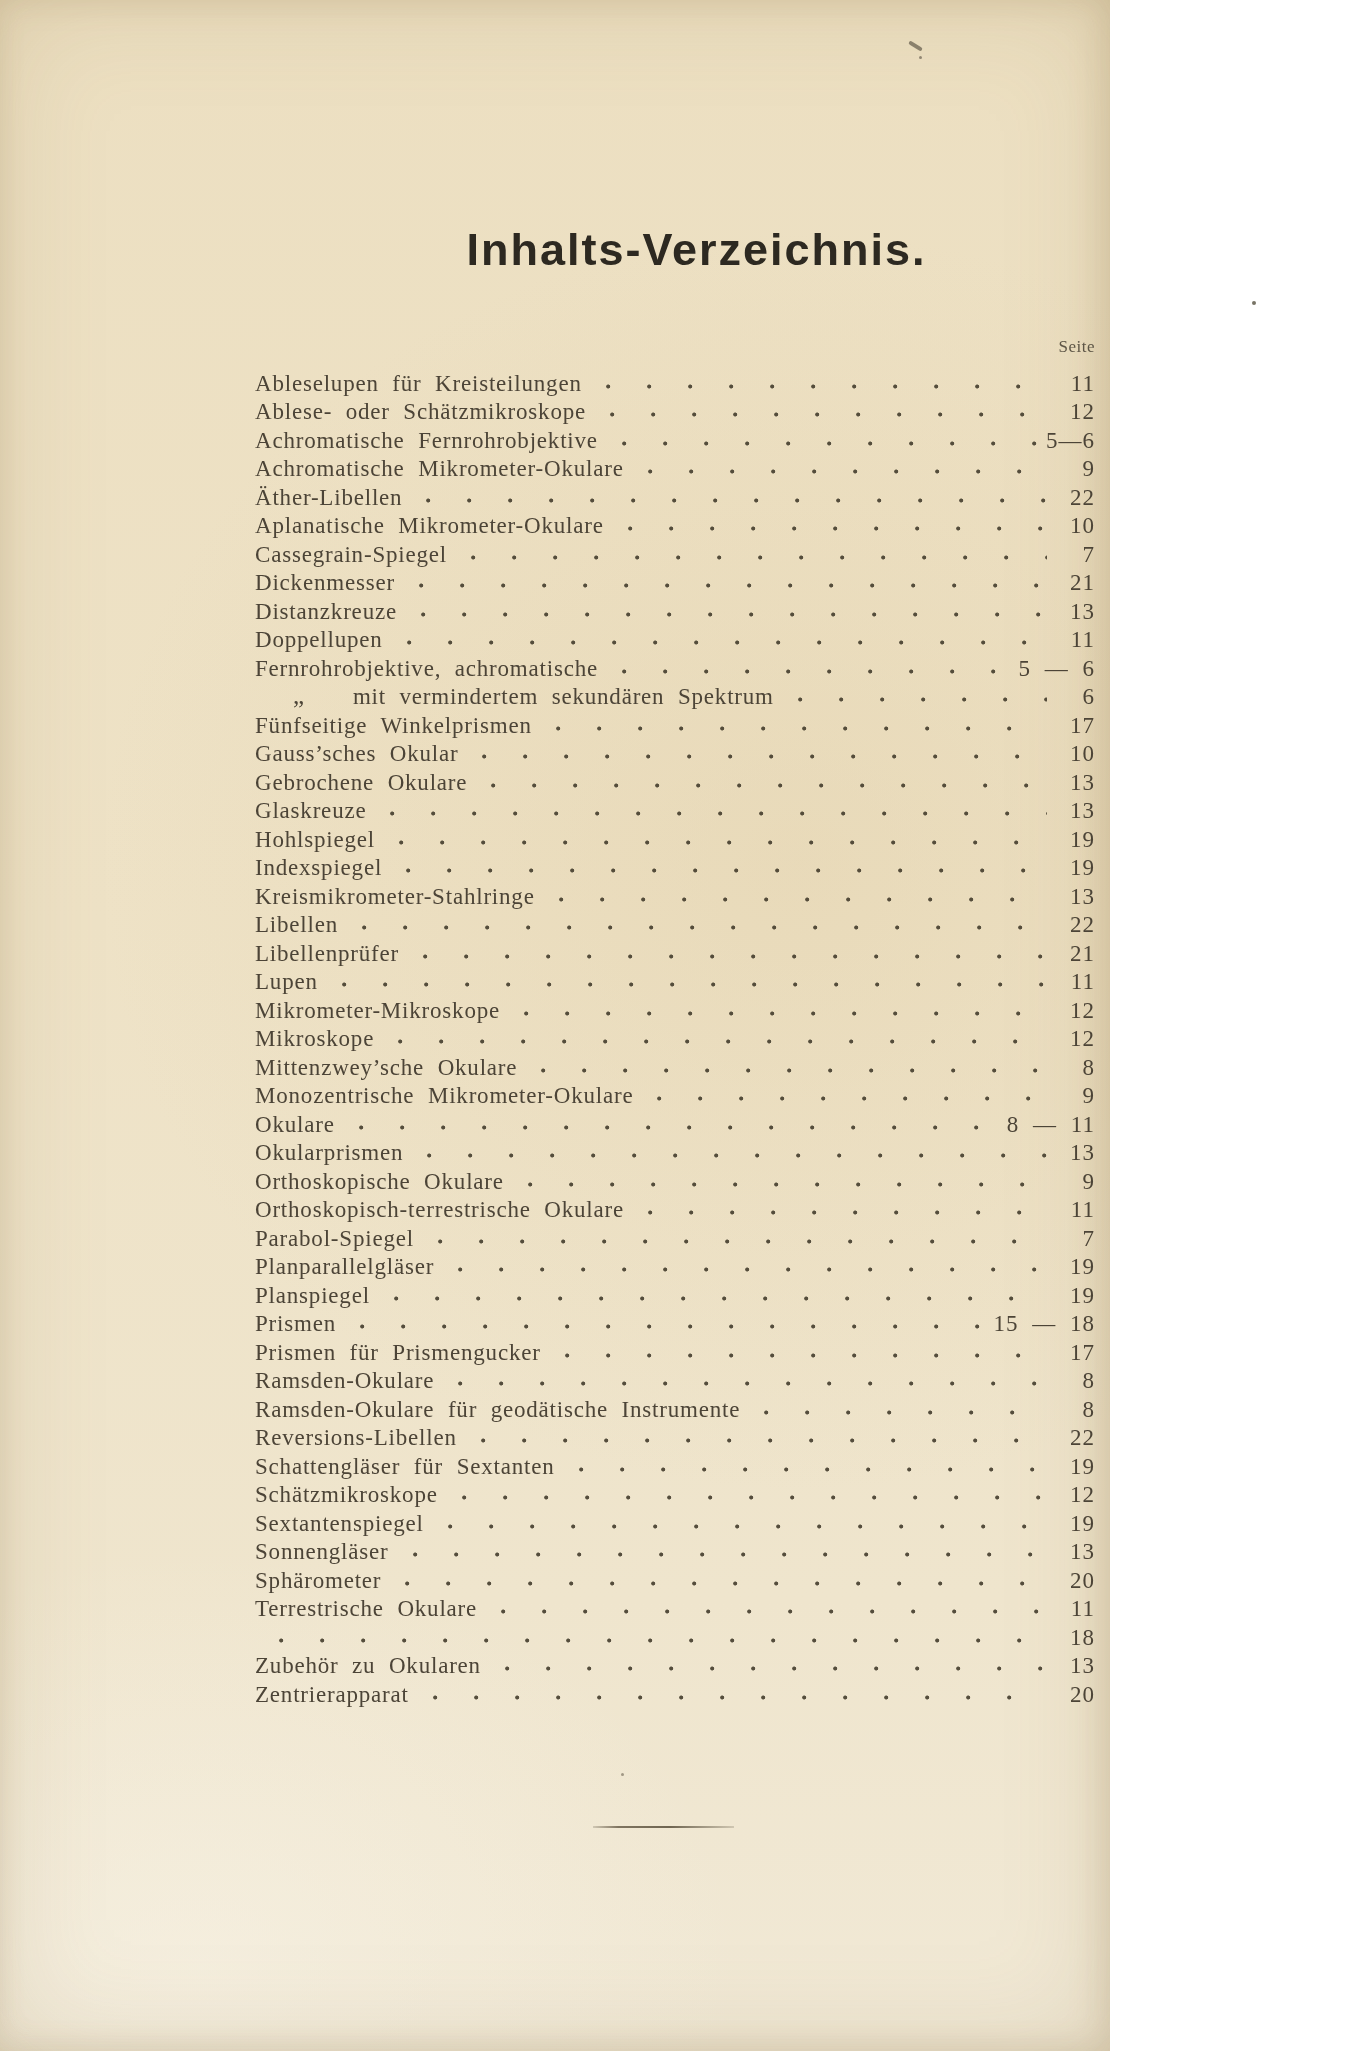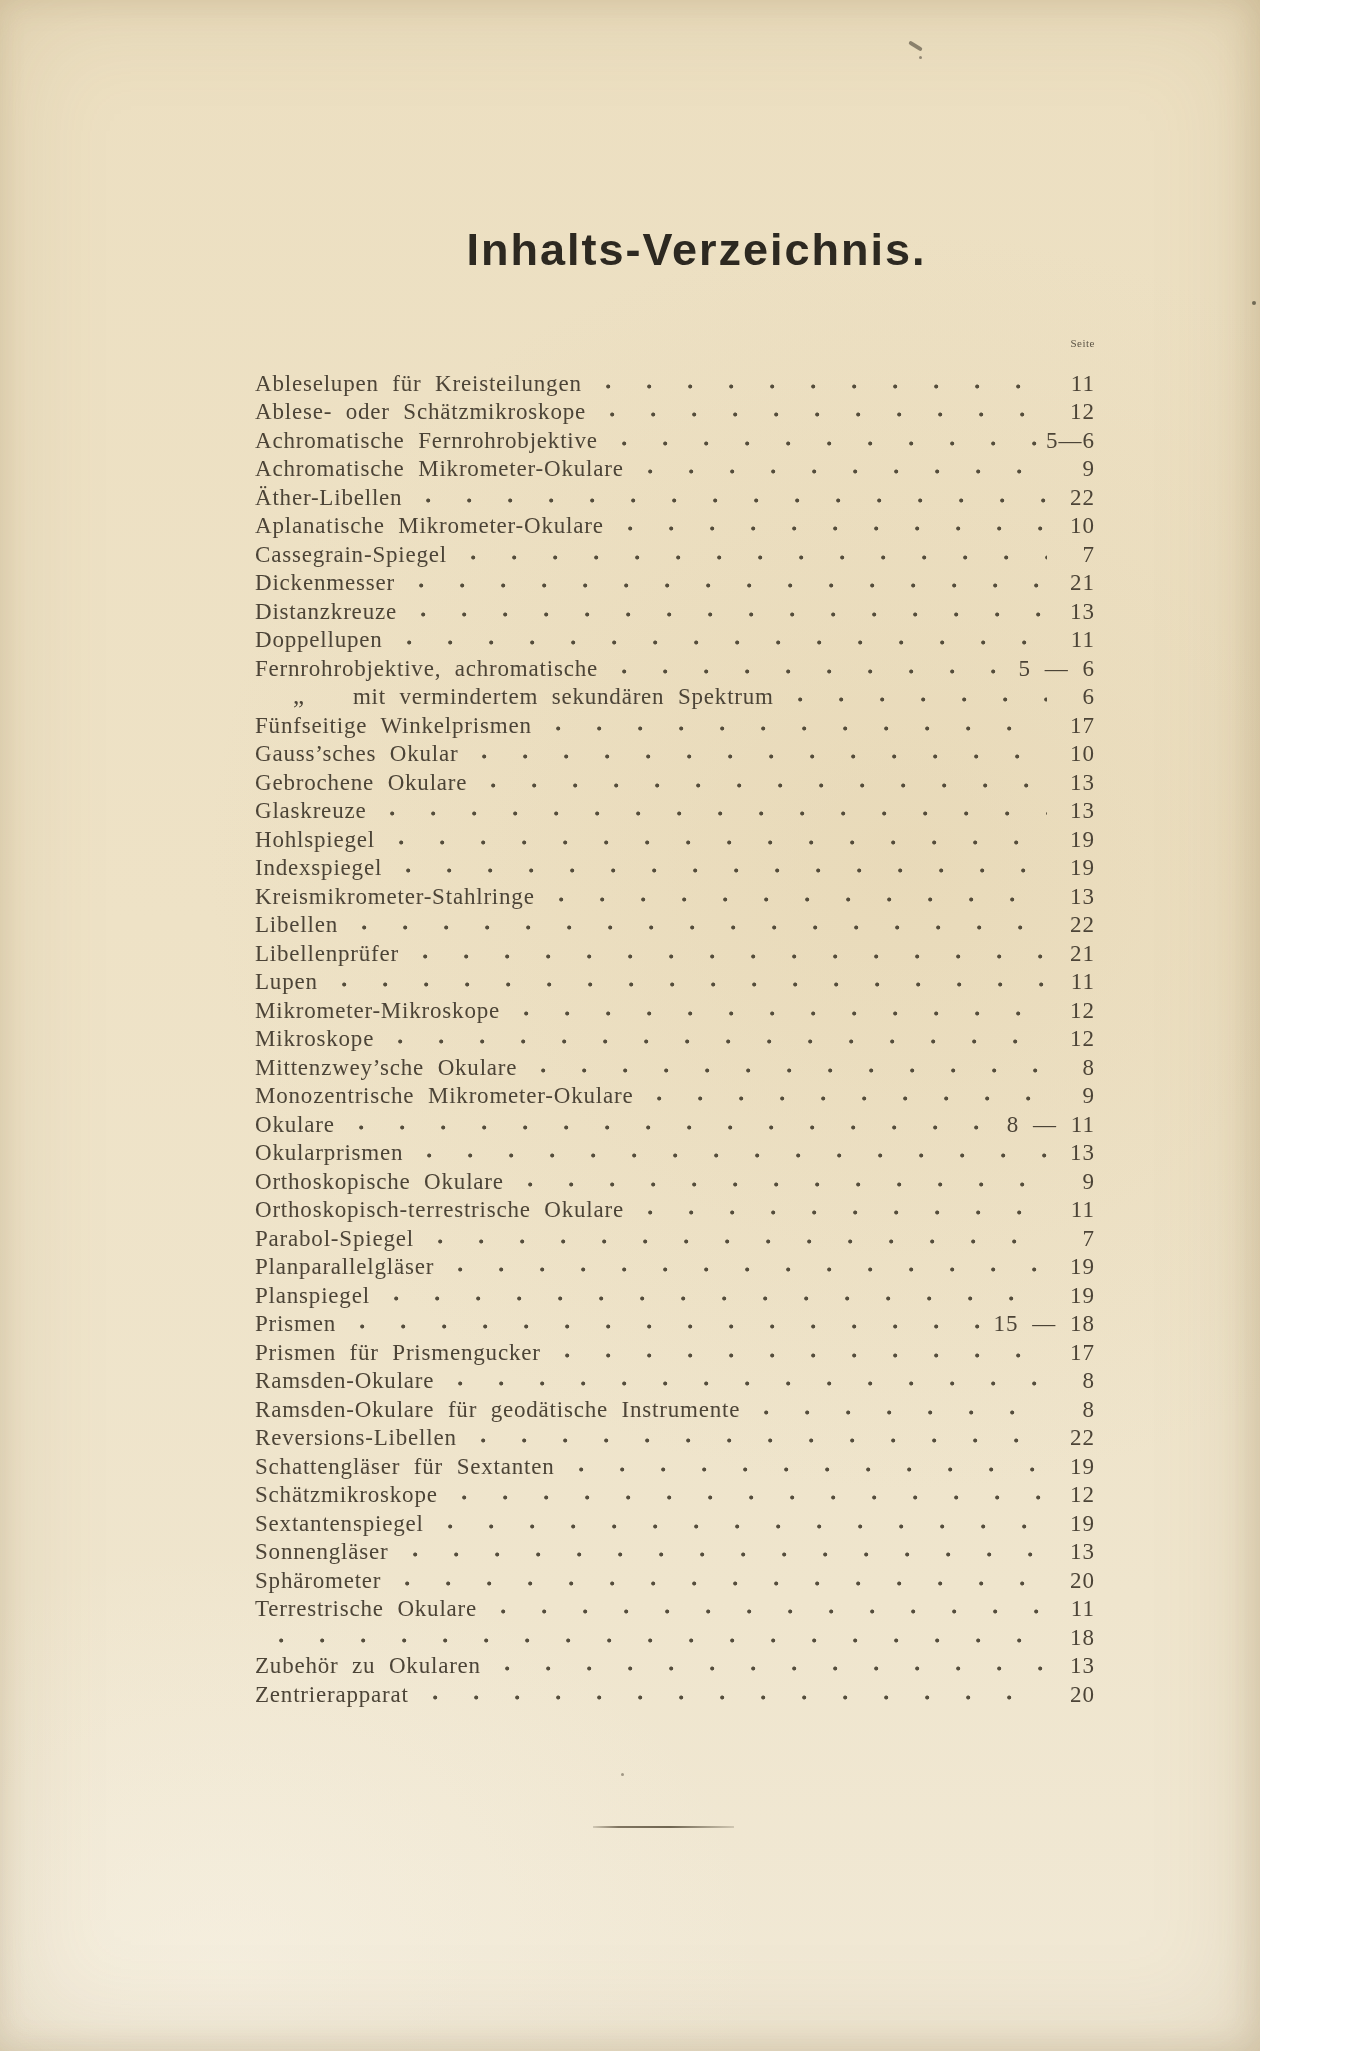--- a/index.html
+++ b/index.html
@@ -1,37 +1,36 @@
 <!DOCTYPE html>
 <html><head>
 <meta charset="utf-8">
 <style>
   html,body{margin:0;padding:0;}
   body{
     width:1349px;height:2051px;overflow:hidden;
     font-family:"Liberation Serif","DejaVu Serif",serif;
   }
   .page{
-    position:absolute;left:0;top:0;width:1252px;height:2051px;
+    position:absolute;left:0;top:0;width:1110px;height:2051px;
     background:
       radial-gradient(ellipse 900px 700px at 18% 96%, rgba(248,243,230,.55), rgba(248,243,230,0) 60%),
       radial-gradient(ellipse 1000px 900px at 72% 42%, rgba(222,203,162,.35), rgba(222,203,162,0) 70%),
       linear-gradient(180deg,#ecdfc1 0%,#eee2c6 45%,#efe5cd 78%,#f1e9d6 100%);
     box-shadow: inset 0 0 110px rgba(140,110,60,.18), inset -10px 0 34px rgba(150,120,70,.14), inset 0 -6px 28px rgba(160,140,100,.10);
-    padding-left: 8px;
   }
   .title{
     position:absolute;left:0;top:224px;width:1349px;
     text-align:center;padding-left:44px;box-sizing:border-box;
     font-family:"Liberation Sans","DejaVu Sans",sans-serif;
     font-weight:bold;font-size:45px;letter-spacing:2px;color:#2d2921;
   }
   .seite{
     position:absolute;left:1000px;top:337px;width:95px;text-align:right;
-    font-size:11px;letter-spacing:.5px;color:#5d5546;
+    font-size:17px;letter-spacing:.5px;color:#5d5546;
   }
   .toc{
     position:absolute;left:255px;top:368px;width:840px;
     font-size:23px;letter-spacing:.8px;word-spacing:7px;color:#4c4437;
   }
   .row{display:flex;align-items:flex-end;height:28.5px;white-space:nowrap;}
   .label{flex:none;}
   .prefix{flex:none;margin-left:38px;margin-right:48px;font-size:25px;}
   .prefix:empty{display:none;}
   .dots{

